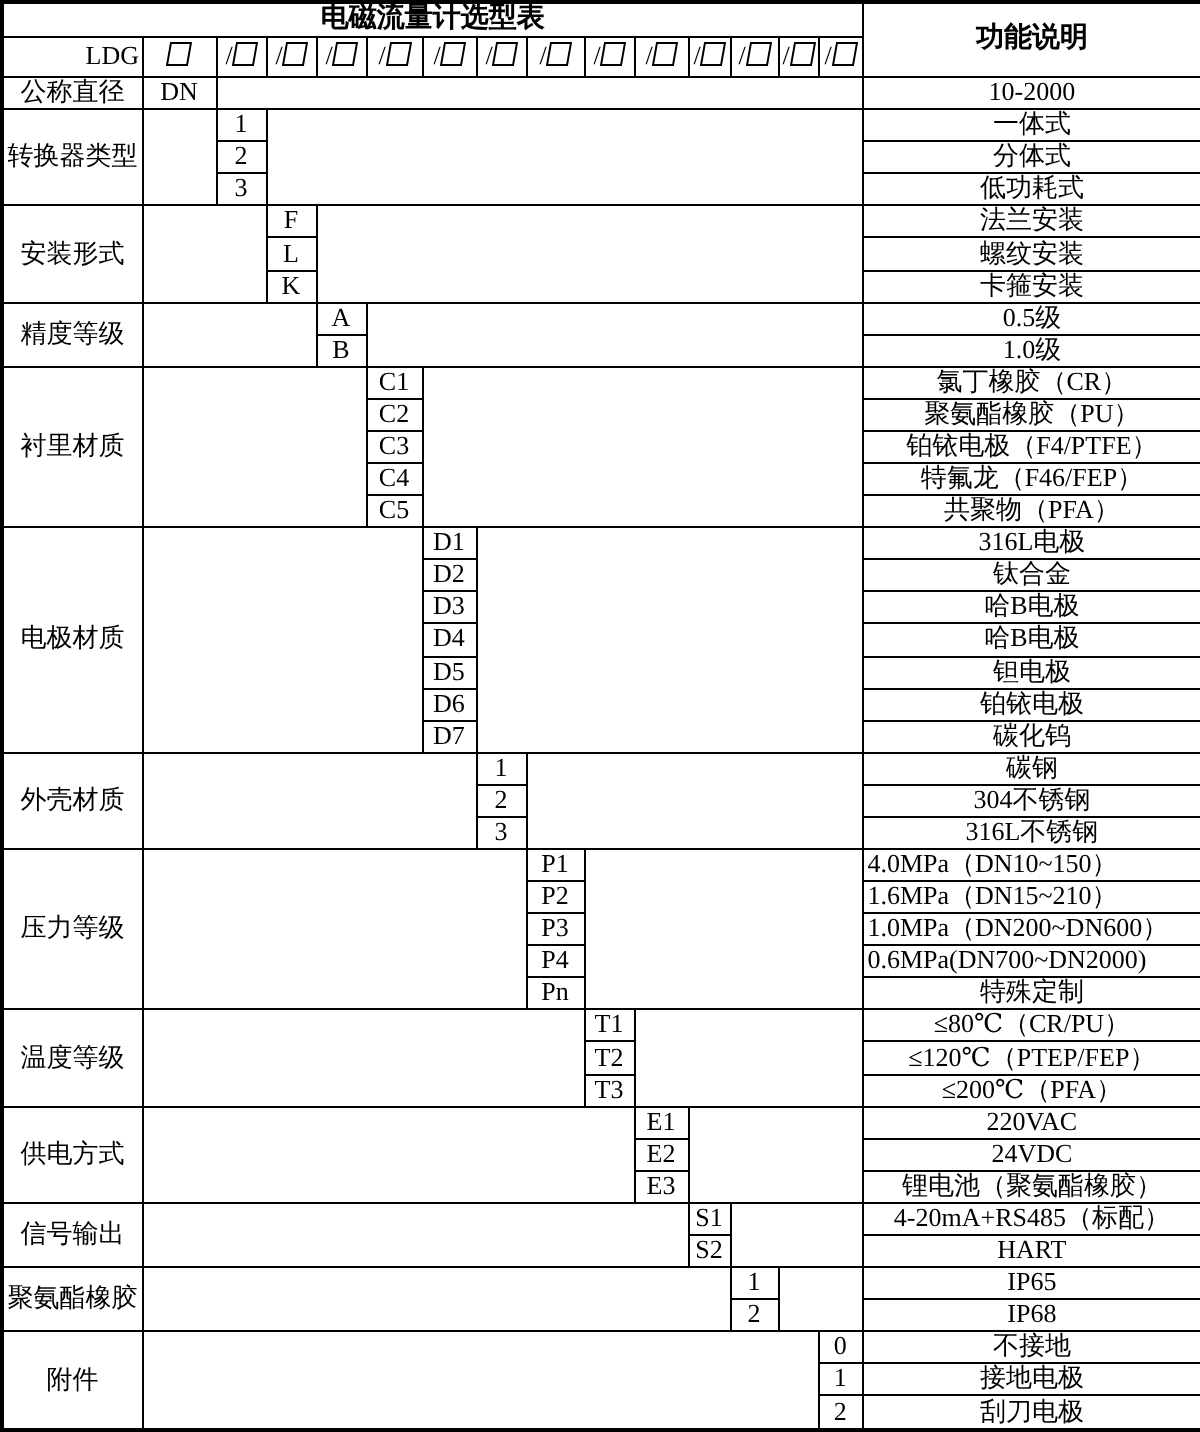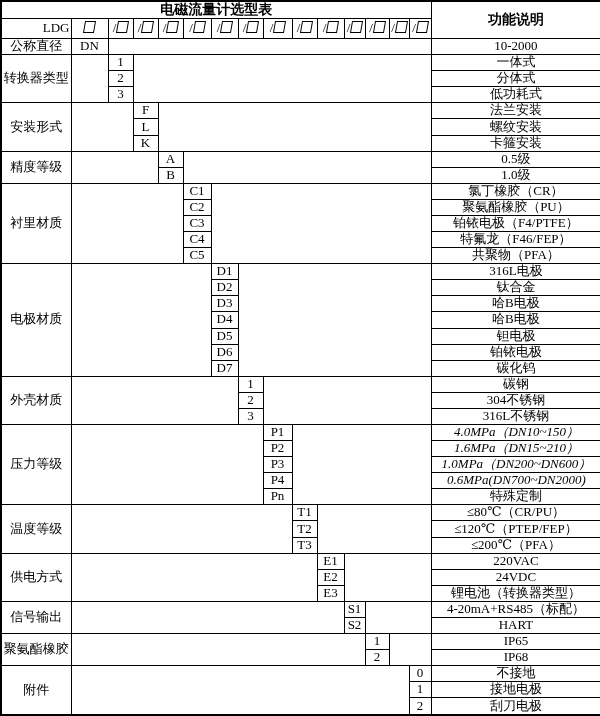--- a/index.html
+++ b/index.html
@@ -13,21 +13,21 @@
   }
   td{
     border:1px solid #000;
     font-size:13px;text-align:center;
     padding:0 1px;overflow:hidden;white-space:nowrap;line-height:1.15;
   }
   tr.r-title{height:17px;}
   tr.r-model{height:20px;}
   td.title,td.fhead{font-weight:bold;font-size:14px;}
   td.lbl-left{text-align:right;padding-left:8px;}
-  td.desc.left{text-align:center;padding-left:2px;font-style:italic;}
+  td.desc.left{text-align:left;padding-left:2px;}
   span.box{
     display:inline-block;width:9px;height:10px;
     border:1px solid #000;vertical-align:-1px;
     transform:skewX(-10deg);
   }
   span.slash{display:inline-block;margin-right:1px;font-size:13px;}
 </style>
 </head>
 <body>
 
@@ -233,21 +233,21 @@
           <td>E1</td>
           <td rowspan="3" colspan="4" class="empty"></td>
           <td class="desc">220VAC</td>
         </tr>
         <tr>
           <td>E2</td>
           <td class="desc">24VDC</td>
         </tr>
         <tr>
           <td>E3</td>
-          <td class="desc">锂电池（转换器类型）</td>
+          <td class="desc">锂电池（聚氨酯橡胶）</td>
         </tr>
         <tr>
           <td rowspan="2">信号输出</td>
           <td rowspan="2" colspan="10" class="empty"></td>
           <td>S1</td>
           <td rowspan="2" colspan="3" class="empty"></td>
           <td class="desc">4-20mA+RS485（标配）</td>
         </tr>
         <tr>
           <td>S2</td>

